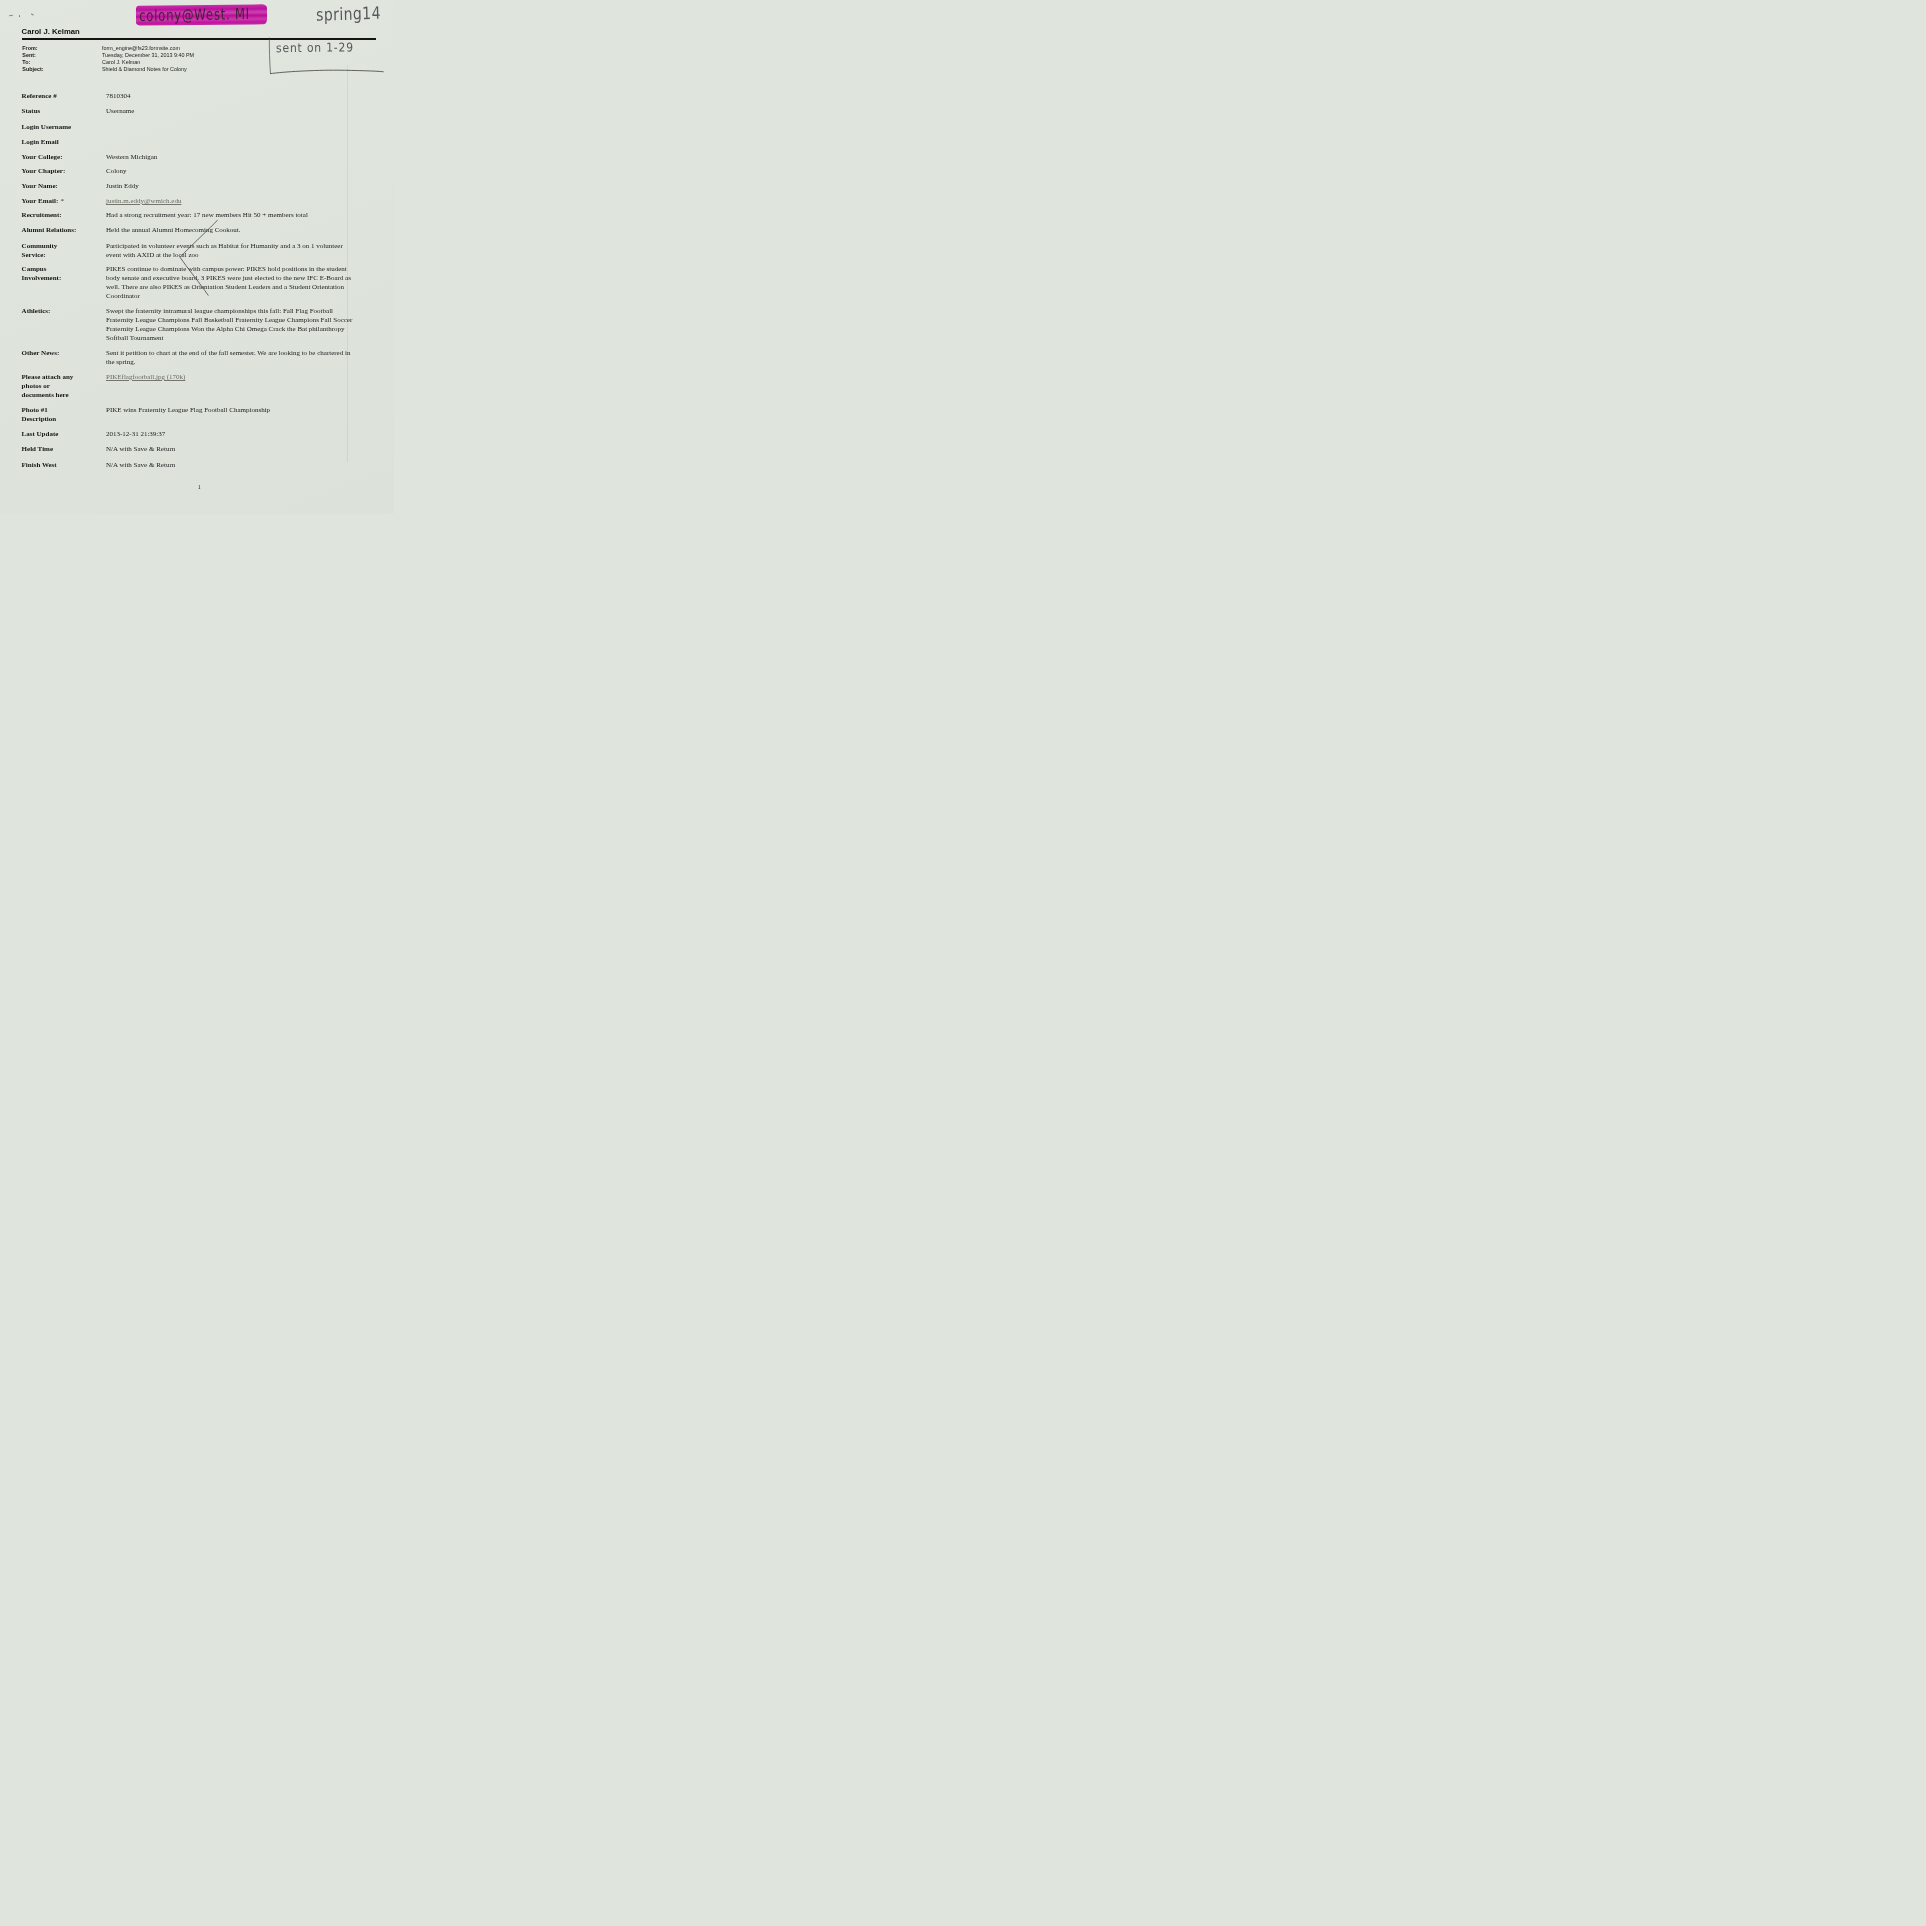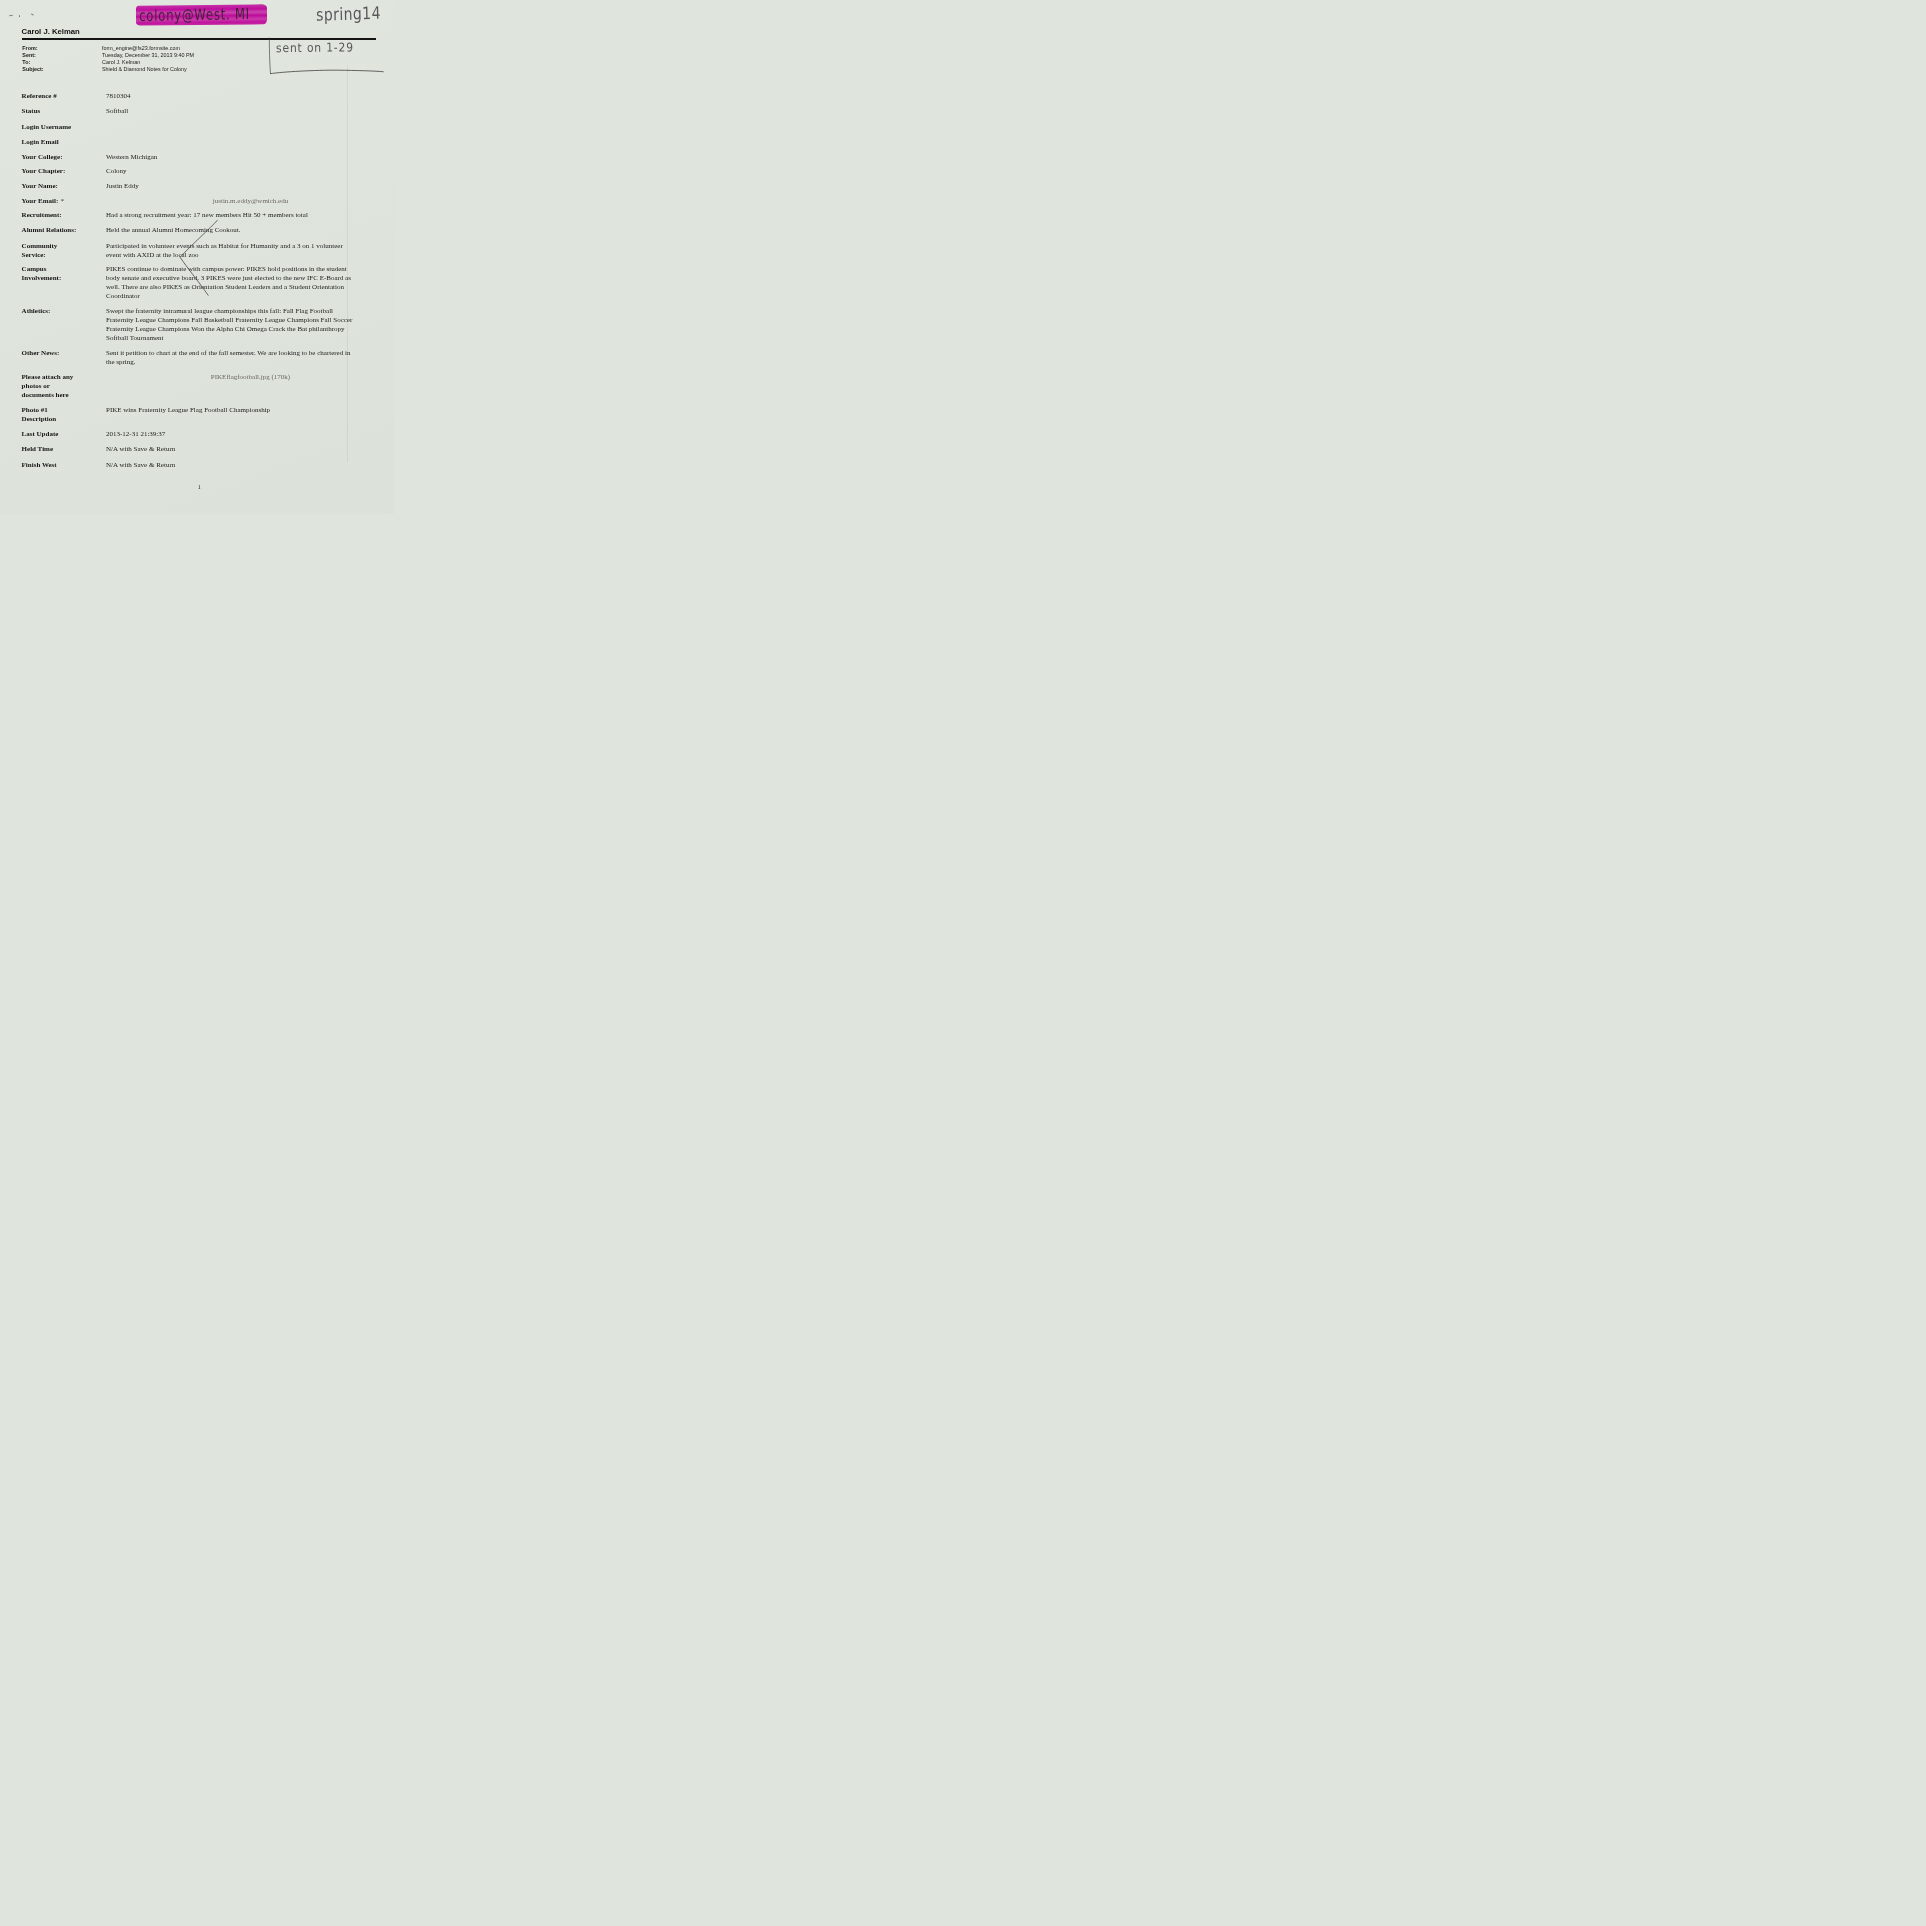--- a/index.html
+++ b/index.html
@@ -72,22 +72,22 @@
     font-weight:bold; font-size:7px; line-height:9px;
     white-space:pre-line; color:#161616;
   }
   .req { font-weight:normal; color:#333; margin-left:2.3px; }
   .fvalue {
     position:absolute; left:94px; width:289px;
     font-size:7px; line-height:9px;
     white-space:pre-line; color:#1d1d1d;margin-left:12px;
   }
   a.fvalue.link, .fvalue.link {
-    color:#6a6a62; 
-    text-decoration-color:#75756c; cursor:pointer;text-align:center;
+    color:#6a6a62; text-decoration:underline;
+    text-decoration-color:#75756c; cursor:pointer;
   }
 
   .pagenum { position:absolute; left:195px; top:484px; width:8.5px;
              text-align:center; font-size:5.8px; color:#222; }
 
   .strokes { position:absolute; left:0; top:0; pointer-events:none; }
 </style>
 </head>
 <body>
 
@@ -124,21 +124,21 @@
   </div>
 
   <div class="hand sent-note">sent on 1-29</div>
 
   <div class="frow" style="top:92px">
     <div class="flabel">Reference #</div>
     <div class="fvalue">7810304</div>
   </div>
   <div class="frow" style="top:107px">
     <div class="flabel">Status</div>
-    <div class="fvalue">Softball</div>
+    <div class="fvalue">Username</div>
   </div>
   <div class="frow" style="top:123px">
     <div class="flabel">Login Username</div>
     <div class="fvalue"></div>
   </div>
   <div class="frow" style="top:138px">
     <div class="flabel">Login Email</div>
     <div class="fvalue"></div>
   </div>
   <div class="frow" style="top:153px">

